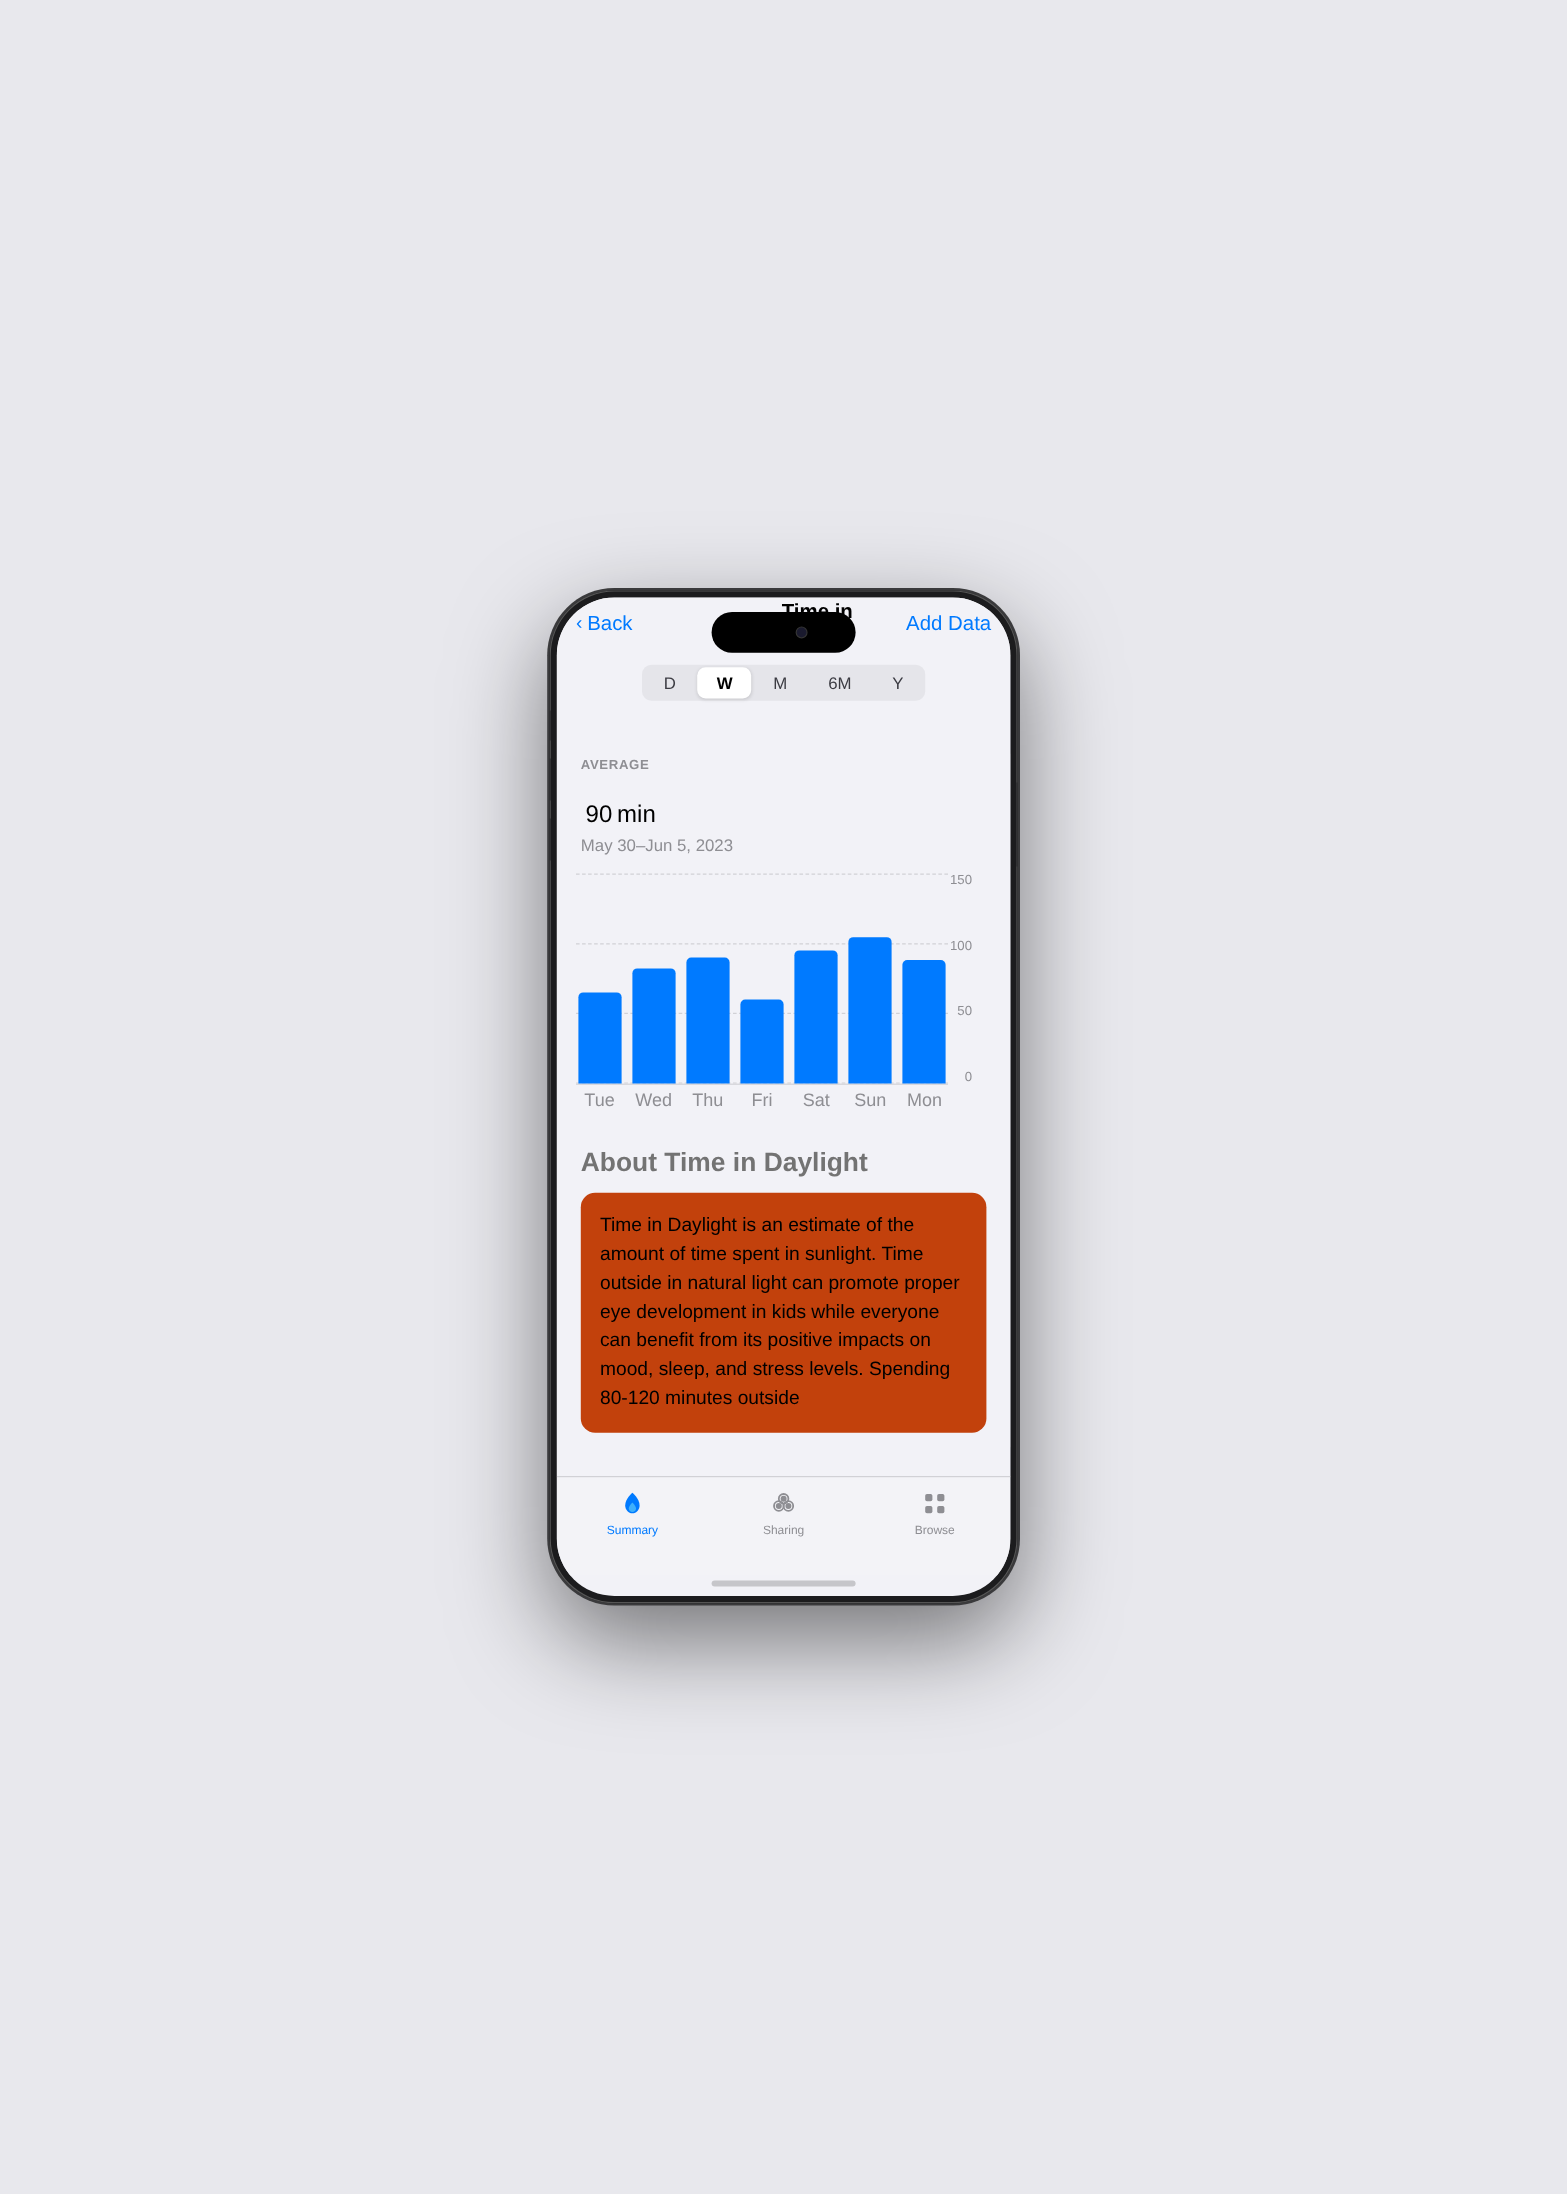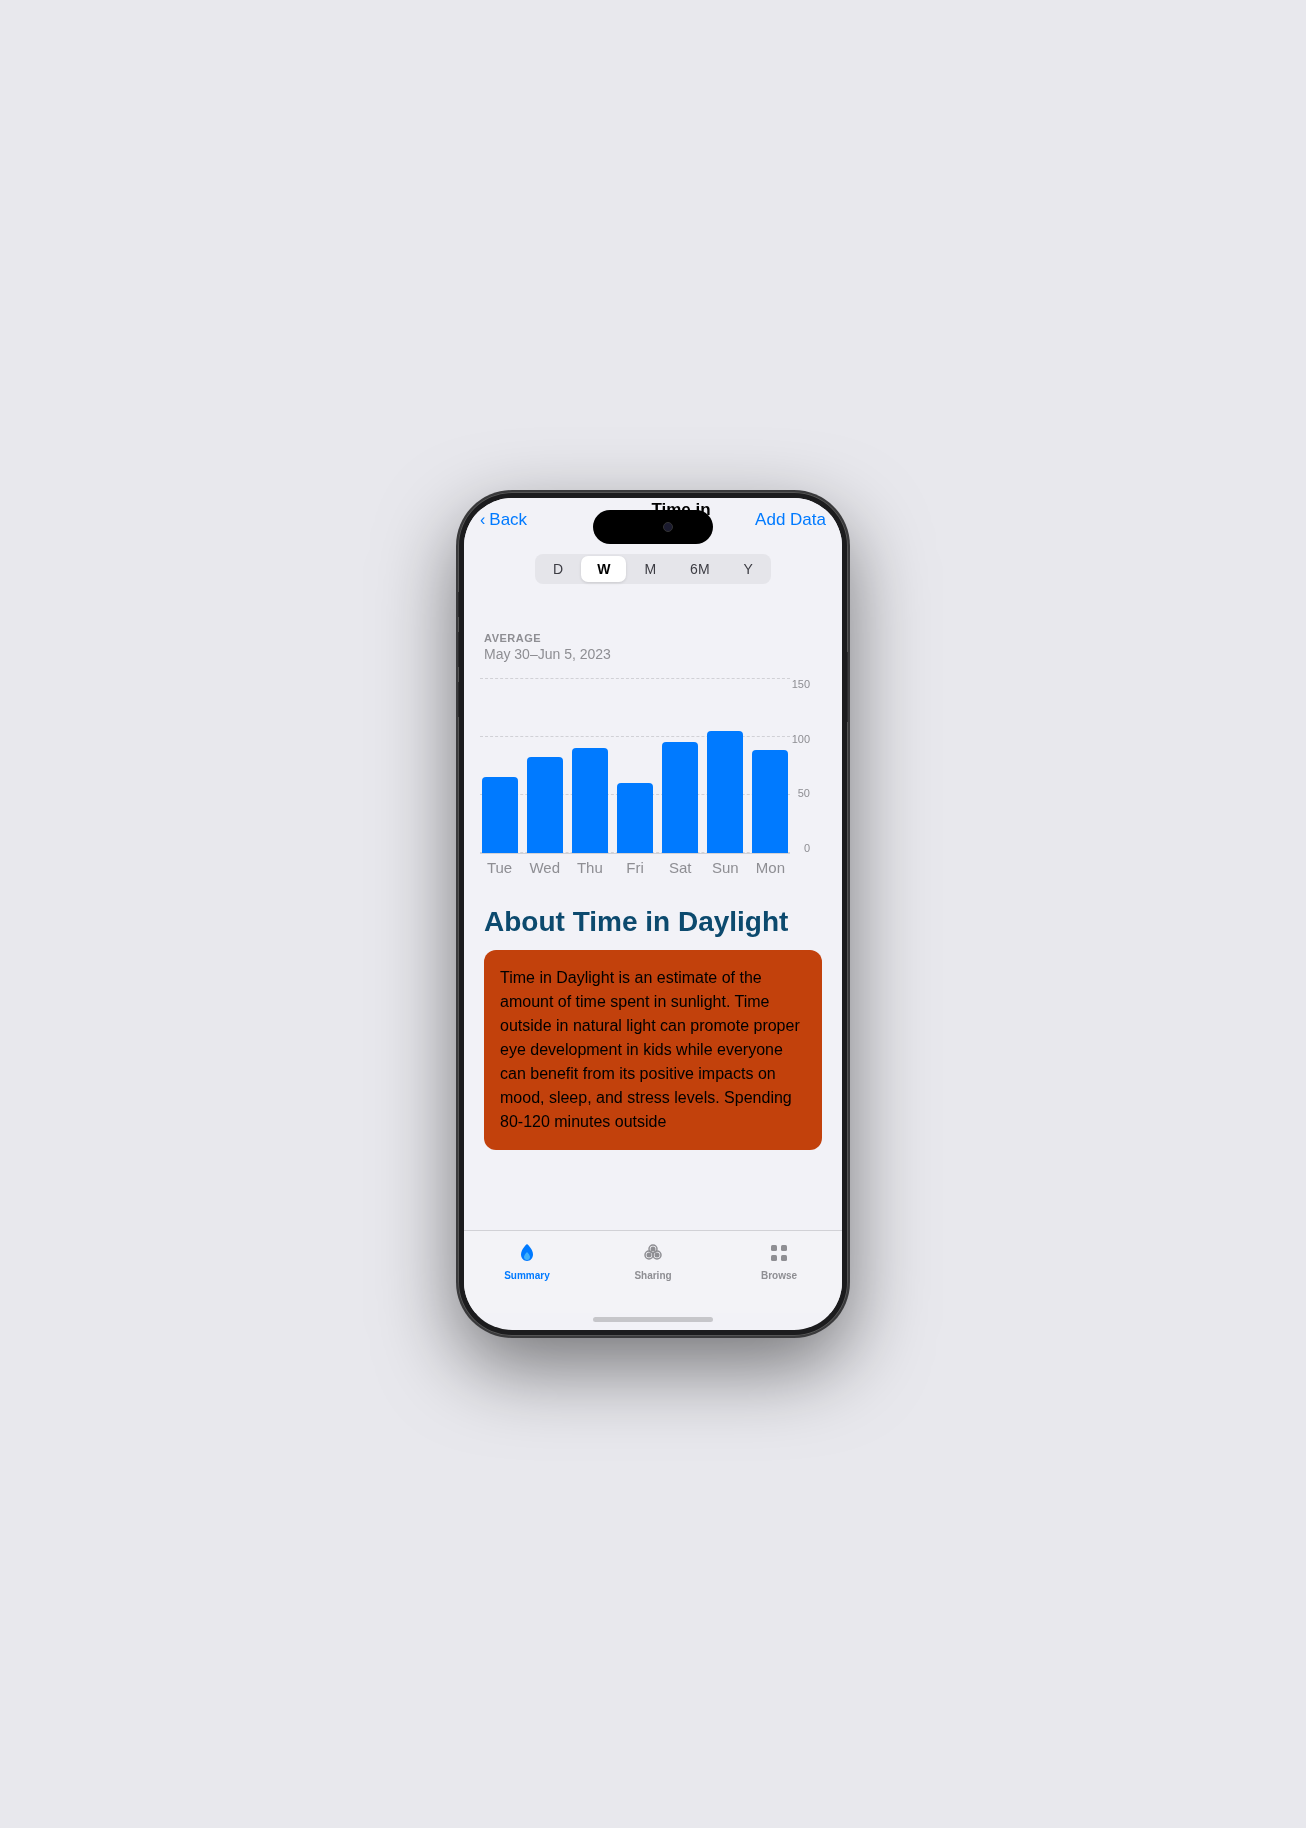--- a/index.html
+++ b/index.html
@@ -347,23 +347,23 @@
       line-height: 20px;
     }
 
     
     .about-section {
       background: #f2f2f7;
       padding: 20px 20px 12px;
     }
 
     .about-title {
-      font-size: 28px;
+      font-size: 22px;
       font-weight: 700;
-      color: #0c4a6e;
+      color: #737373;
       margin-bottom: 12px;
     }
 
     .about-card {
       background: #c2410c;
       border-radius: 12px;
       padding: 16px;
     }
 
     .about-text {
@@ -396,21 +396,21 @@
     .tab-icon {
       width: 28px;
       height: 28px;
       display: flex;
       align-items: center;
       justify-content: center;
     }
 
     .tab-label {
       font-size: 10px;
-      font-weight: 700;
+      font-weight: 400;
     }
 
     .tab-item.active .tab-label {
       color: #007aff;
     }
 
     .tab-item:not(.active) .tab-label {
       color: #8e8e93;
     }
 
@@ -494,20 +494,23 @@
           <div class="period-tab">D</div>
           <div class="period-tab active">W</div>
           <div class="period-tab">M</div>
           <div class="period-tab">6M</div>
           <div class="period-tab">Y</div>
         </div>
       </div>
 
       <div class="stats-section">
         <div class="stats-label">AVERAGE</div>
+        <div class="stats-value">
+          <span>90</span><span>min</span>
+        </div>
         <div class="stats-date">May 30–Jun 5, 2023</div>
       </div>
 
       <div class="chart-container">
         <div class="chart-inner">
 
           <div class="chart-y-axis">
             <span class="chart-y-label">150</span>
             <span class="chart-y-label">100</span>
             <span class="chart-y-label">50</span>

